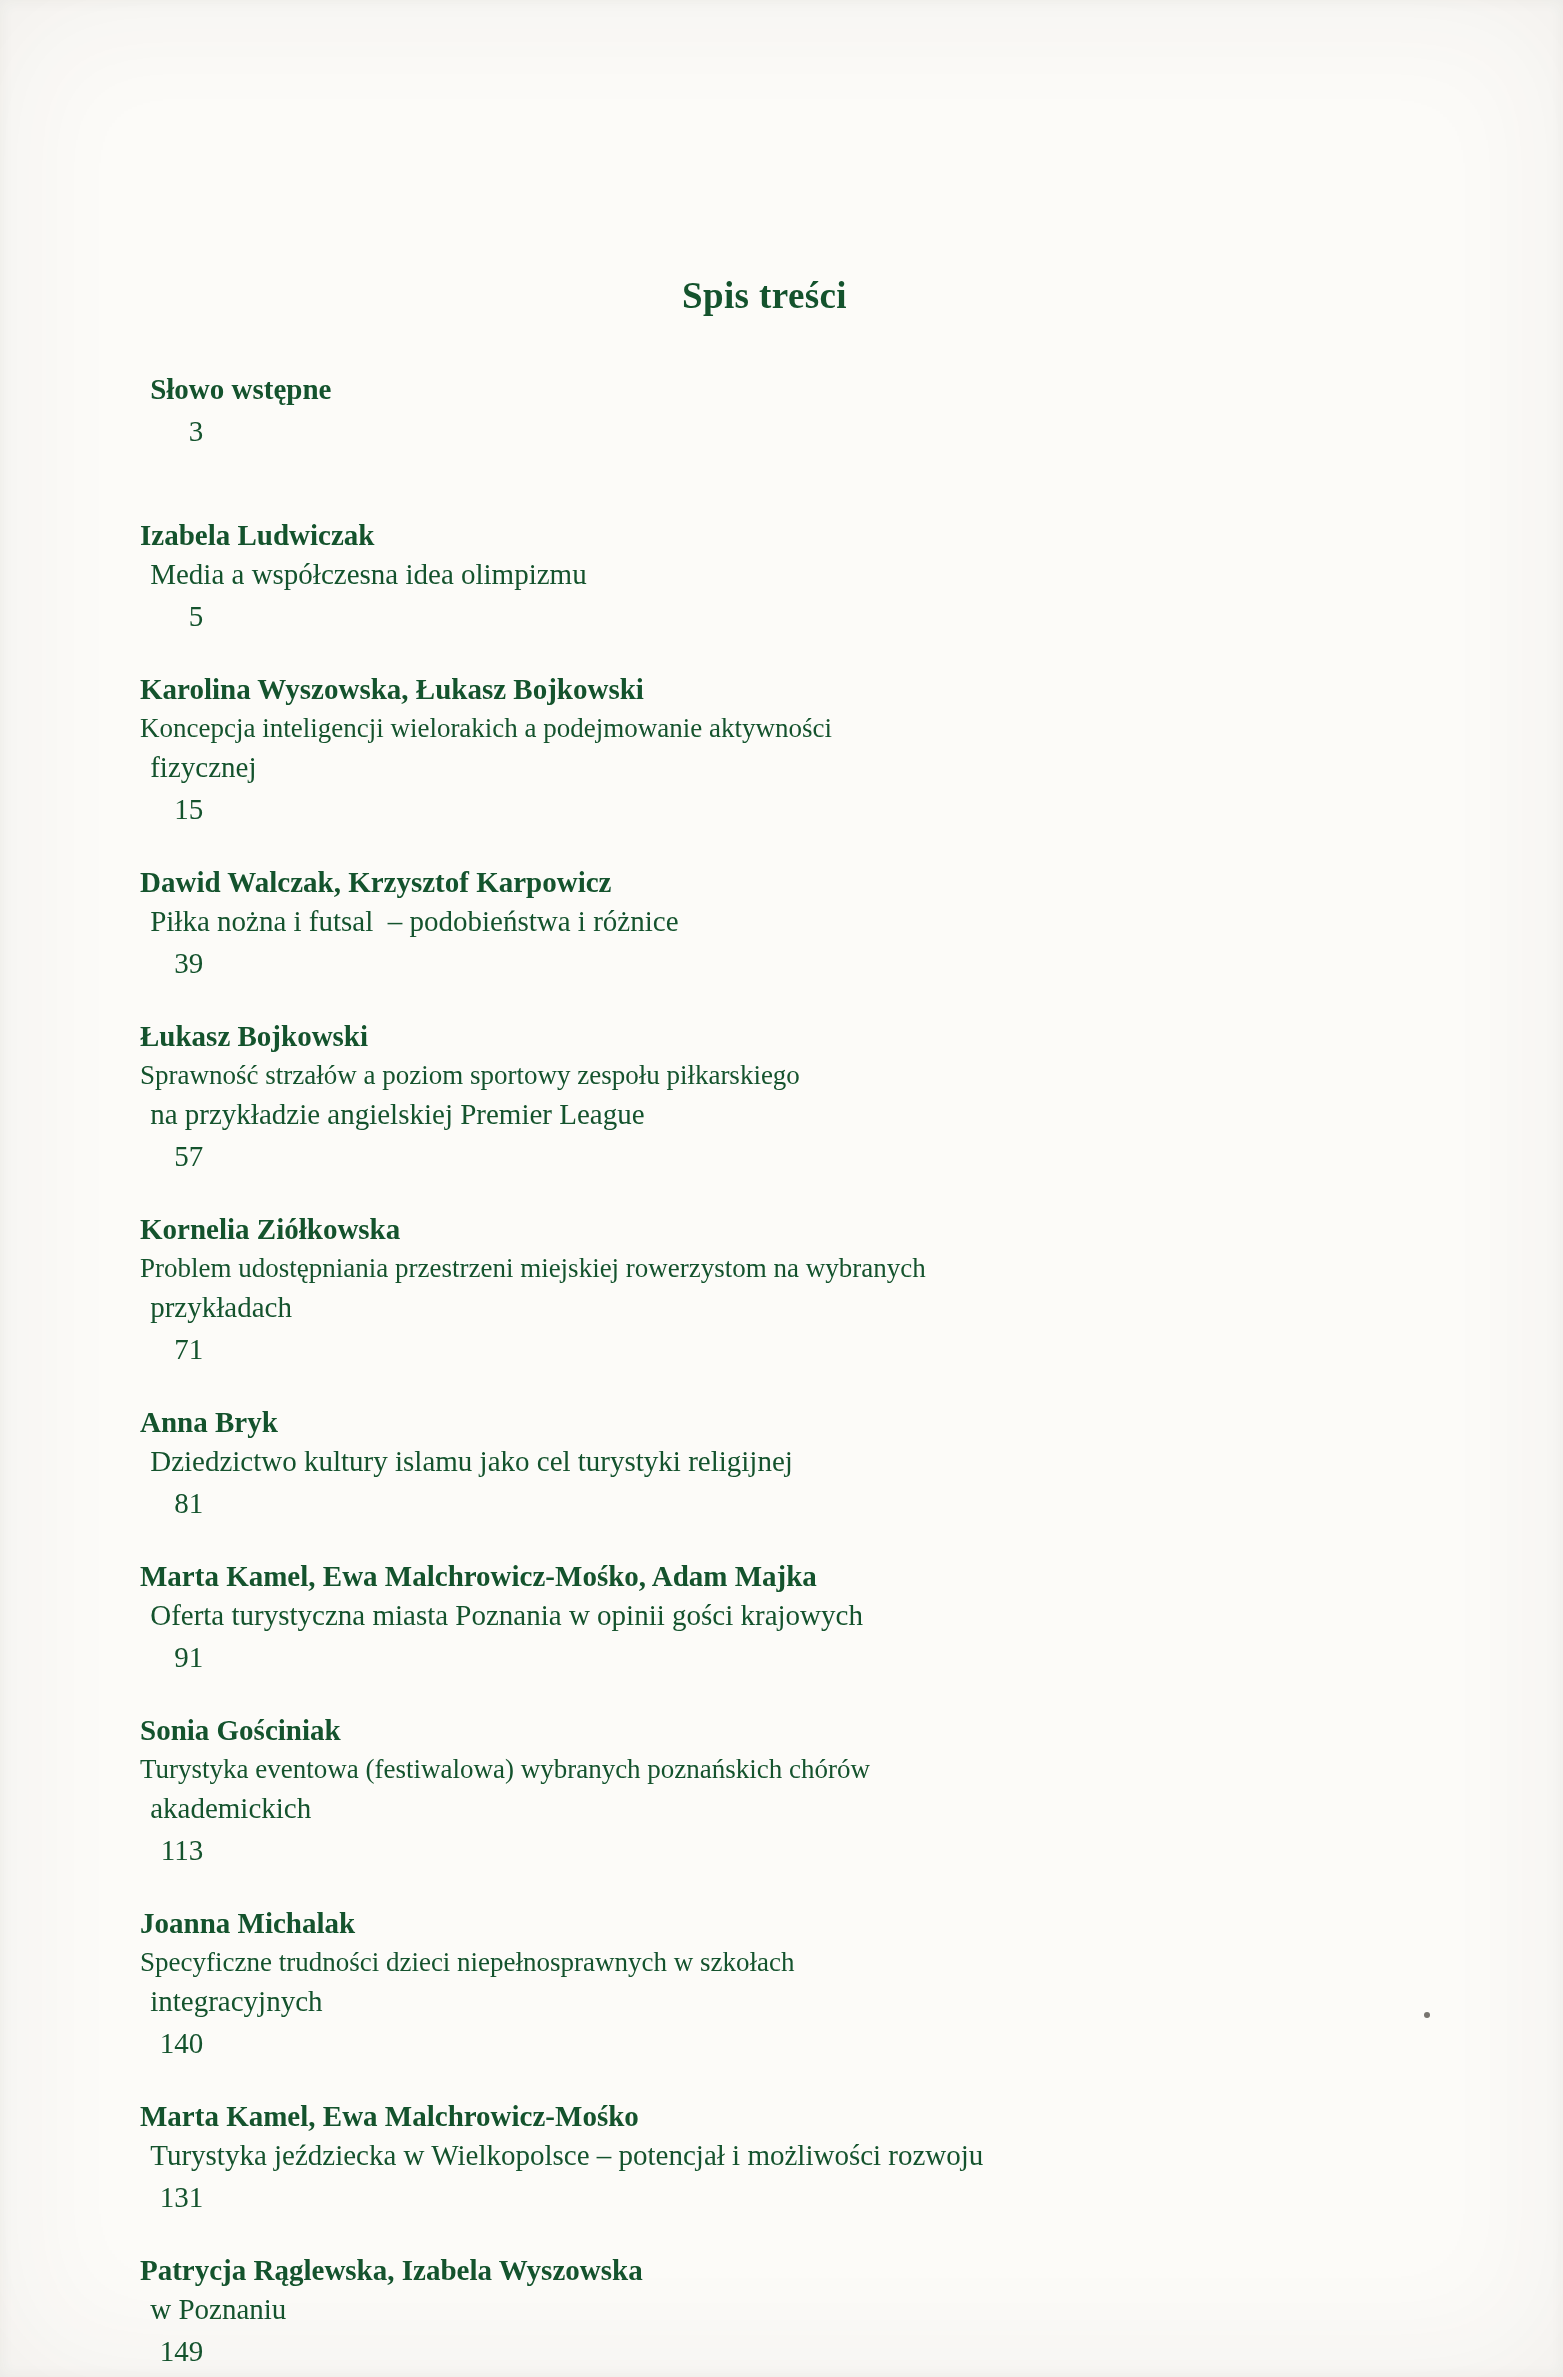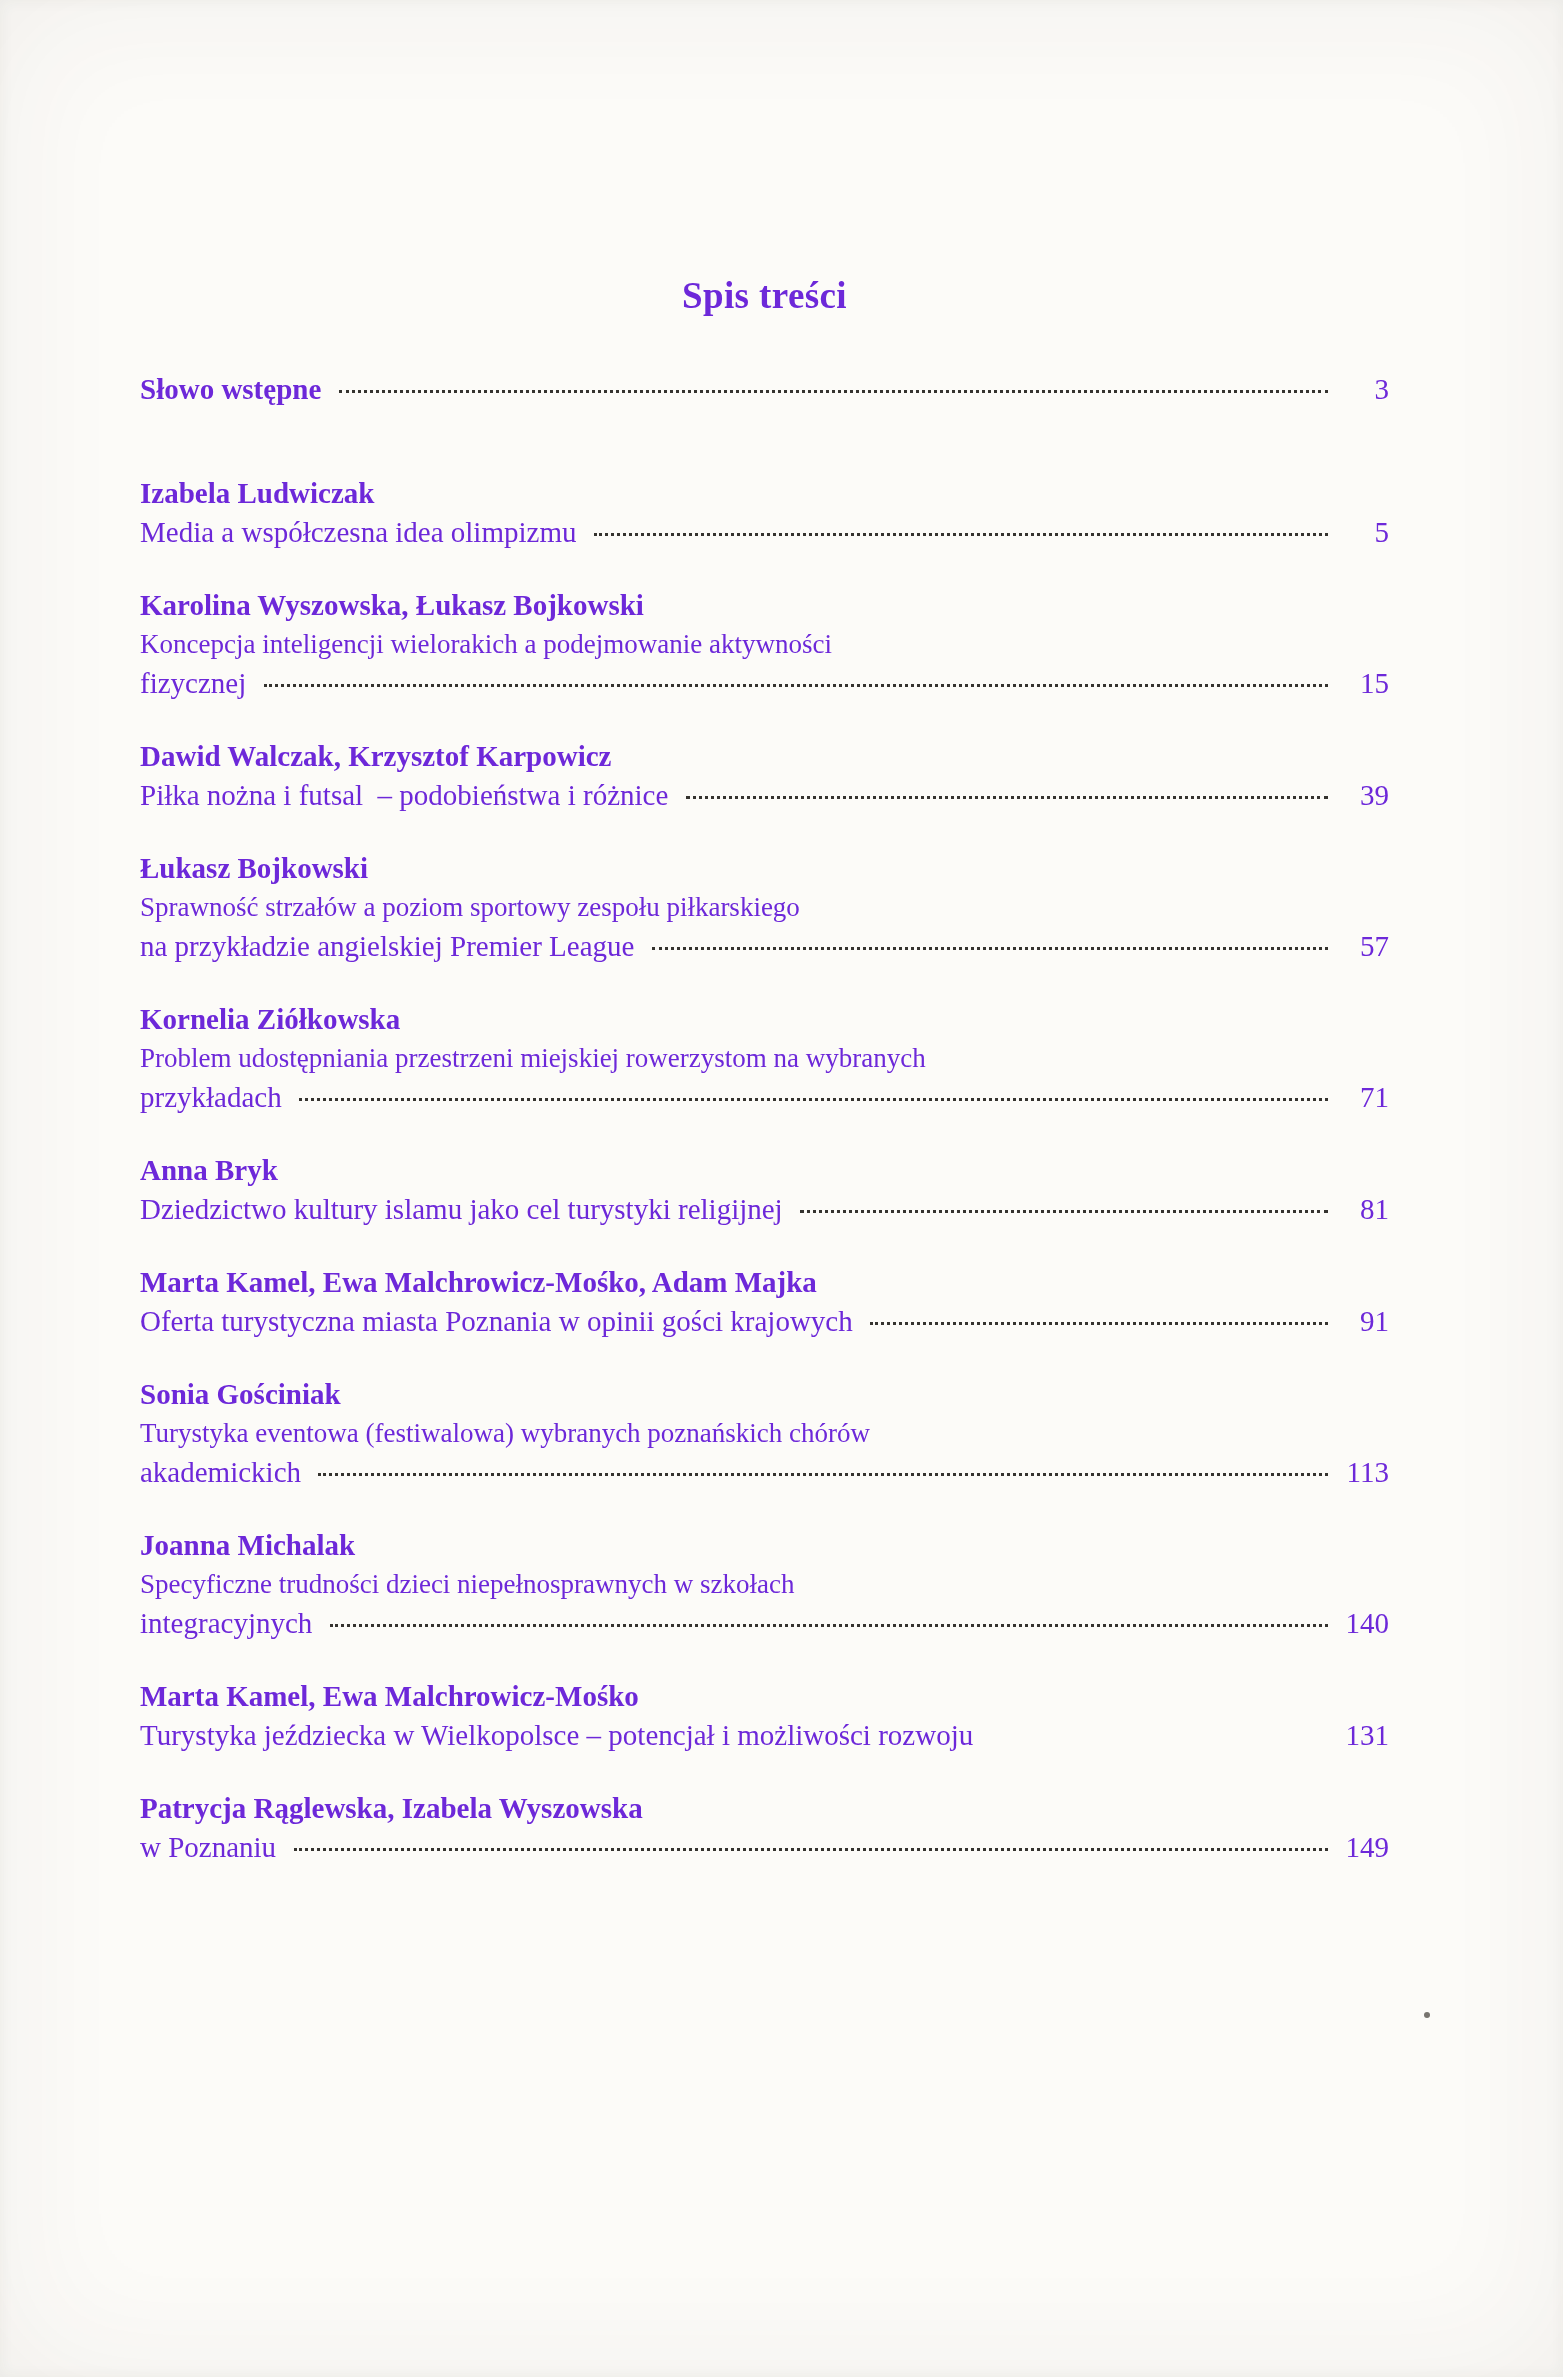--- a/index.html
+++ b/index.html
@@ -9,21 +9,21 @@
   }
   .scan-page {
     position: relative;
     width: 1564px;
     height: 2377px;
     margin: 0 auto;
     background: #fcfbf8;
     box-shadow: inset 0 0 136px rgba(60,55,45,0.06), inset 0 0 15.3px rgba(60,55,45,0.05);
     overflow: hidden;
     font-family: "Liberation Serif", "DejaVu Serif", serif;
-    color: #6d28d9;
+    color: #14532d;
     box-sizing: border-box;
     padding: 274px 175px 0 140px;
   }
   .doc-title {
     margin: 0 0 53px 0;
     text-align: center;
     font-size: 37px;
     font-weight: bold;
     letter-spacing: 0.4px;
   }
@@ -43,20 +43,21 @@
   .tline {
     font-size: 27px;
     line-height: 39px;
     white-space: pre;
   }
   .lastline {
     display: flex;
     align-items: baseline;
     font-size: 29px;
     line-height: 39px;
+    flex-direction: column;
   }
   .ttext {
     white-space: pre;
     flex: 0 0 auto;
   }
   .ttext.bold { font-weight: bold; }
   .leader {
     flex: 1 1 auto;
     border-bottom: 3.4px dotted #35332f;
     margin: 0 8.5px 0 10.2px;

